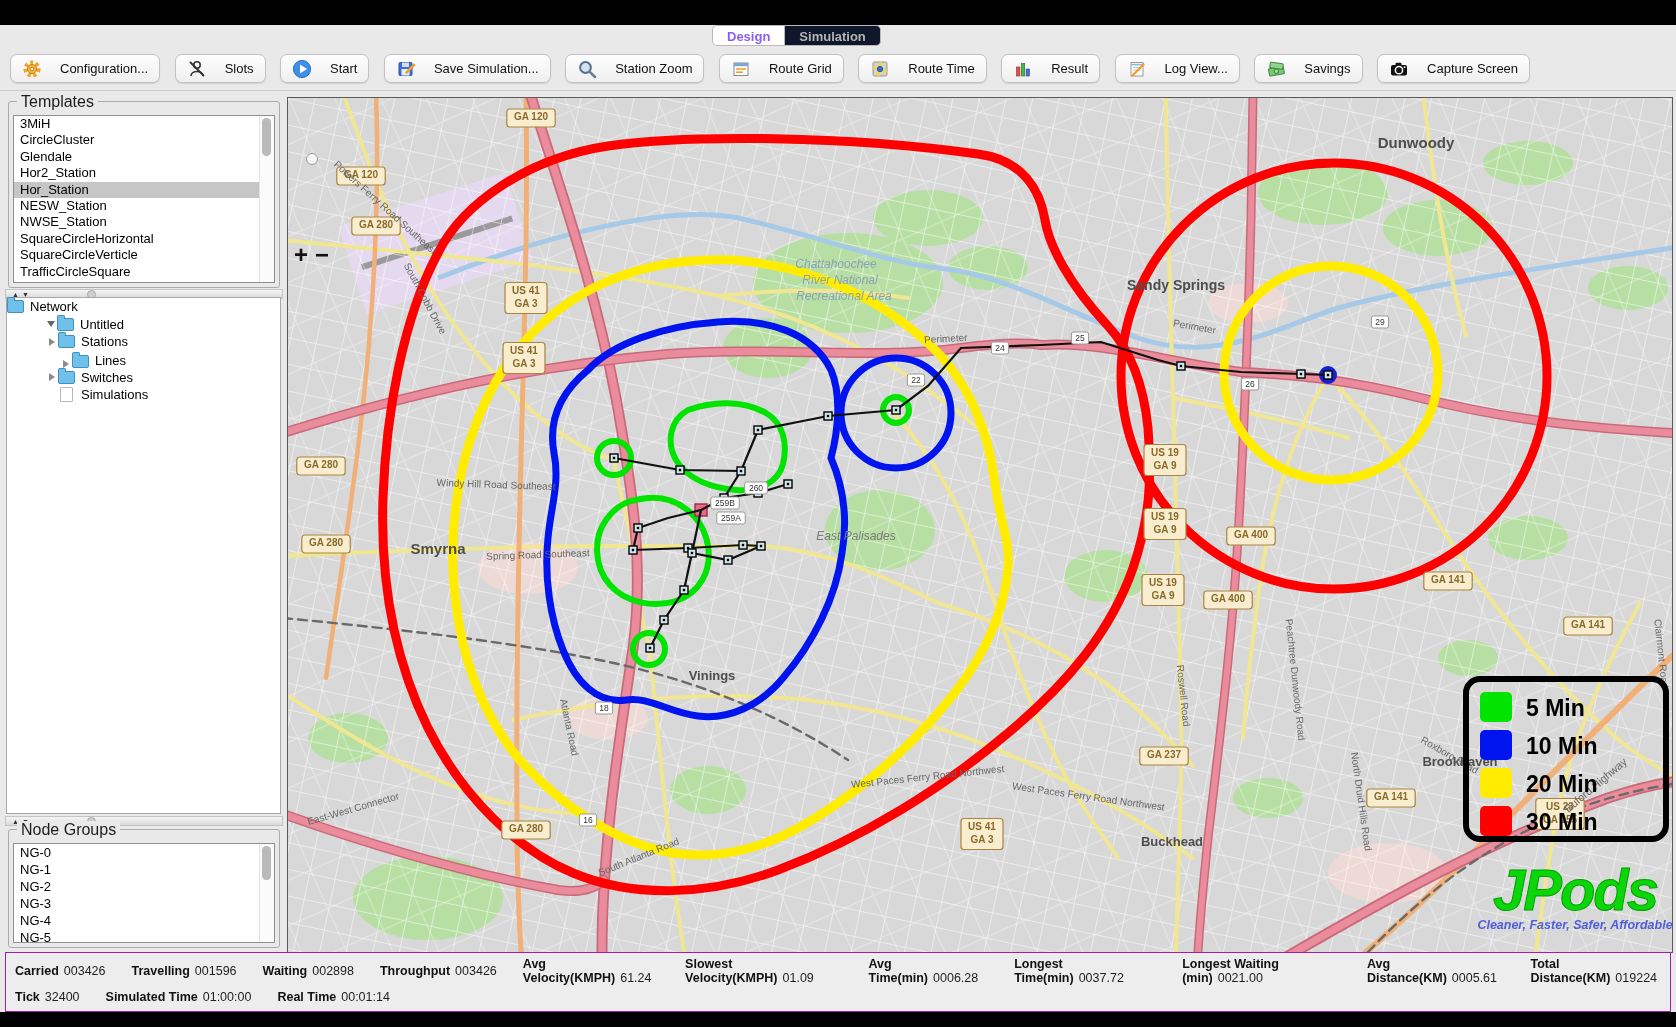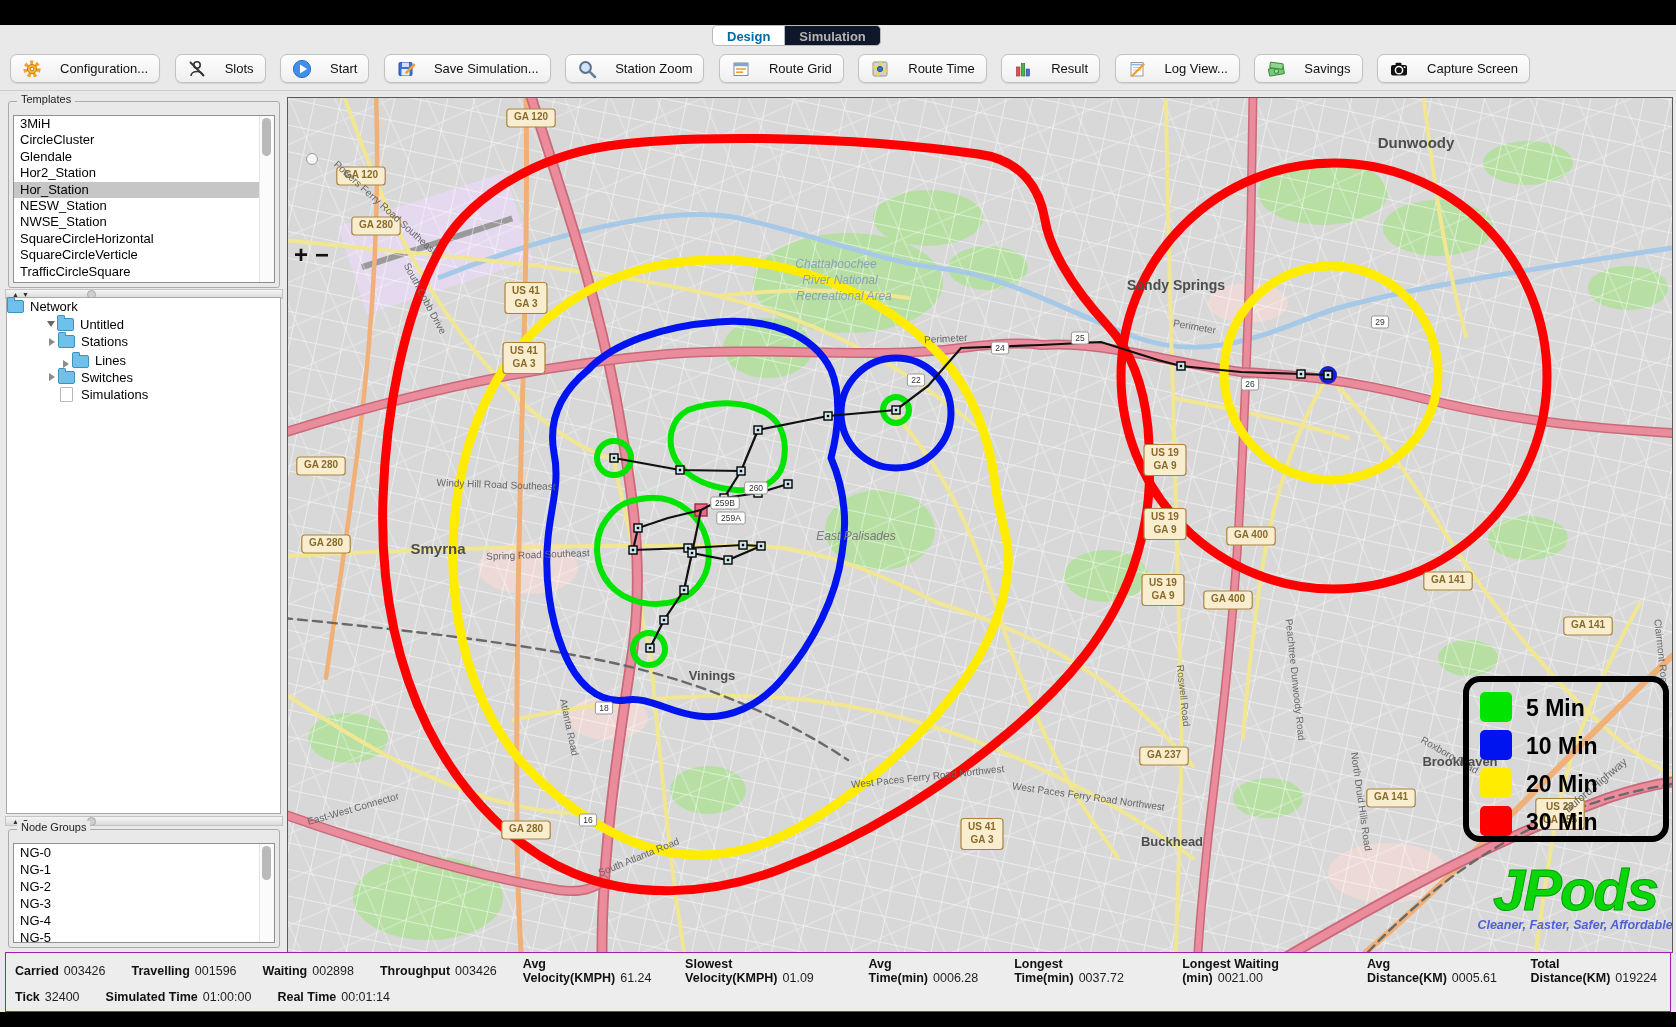--- a/index.html
+++ b/index.html
@@ -2,32 +2,32 @@
 <html><head>
 <meta charset="utf-8">
 <style>
   html,body{margin:0;padding:0}
   body{width:1676px;height:1027px;position:relative;overflow:hidden;background:#000;
        font-family:"Liberation Sans",sans-serif;-webkit-font-smoothing:antialiased}
   .chrome{position:absolute;left:0;top:25px;width:1676px;height:987px;background:#e9e9e9}
   
   .tabwrap{position:absolute;left:712px;top:25px;height:21px;display:flex;z-index:5}
   .tab{padding:1px 14px 0;font-size:13px;line-height:19px;border:1px solid #b9b9b9;background:#fff;
-       color:#0369a1;font-weight:700;border-radius:5px 0 0 5px}
+       color:#8b5cf6;font-weight:700;border-radius:5px 0 0 5px}
   .tab.disabled{background:#0f172a;color:#b4b4b4;border-left:none;border-radius:0 5px 5px 0}
   
   .toolbar{position:absolute;left:0;top:48px;width:1676px;height:42px;background:#e9e9e9;
            border-bottom:1px solid #cdcdcd;white-space:nowrap;z-index:4}
   .tbtn{display:inline-flex;align-items:center;gap:18px;height:27px;padding:0 11px;margin:6px 0 0 10px;
         background:linear-gradient(#fefefe,#efefef);border:1px solid #c2c2c2;border-radius:7px;
         font-size:13px;color:#111;box-shadow:0 1px 1px rgba(0,0,0,.10);cursor:default}
   .tbtn svg{width:20px;height:20px;flex:0 0 auto}
   
   .grp{position:absolute;border:1px solid #ababab;border-radius:3px;background:#e9e9e9;z-index:3}
-  .grp-title{position:absolute;top:-9px;left:8px;background:#e9e9e9;padding:0 4px;font-size:11px;color:#1c1c1c}
+  .grp-title{position:absolute;top:-9px;left:8px;background:#e9e9e9;padding:0 4px;font-size:16px;color:#1c1c1c}
   .list{position:absolute;left:4px;right:4px;top:13px;bottom:4px;background:#fff;border:1px solid #8f8f8f;
         overflow:hidden;font-size:13px;color:#000}
   .row{height:16.4px;line-height:16.4px;padding-left:6px;white-space:nowrap}
   .row.sel{background:#c6c6c6}
   .ngrow{height:17px;line-height:17px;padding-left:6px;white-space:nowrap}
   .sb{position:absolute;right:0;top:0;bottom:0;width:14px;background:#fbfbfb;border-left:1px solid #e3e3e3}
   .sb .th{position:absolute;top:2px;left:2px;width:9px;height:38px;border-radius:6px;background:#b9b9b9}
   
   .split{position:absolute;left:5px;width:276px;height:8px;background:linear-gradient(#f5f5f5,#dadada);
          border:1px solid #c4c4c4;display:flex;align-items:center;z-index:3}

